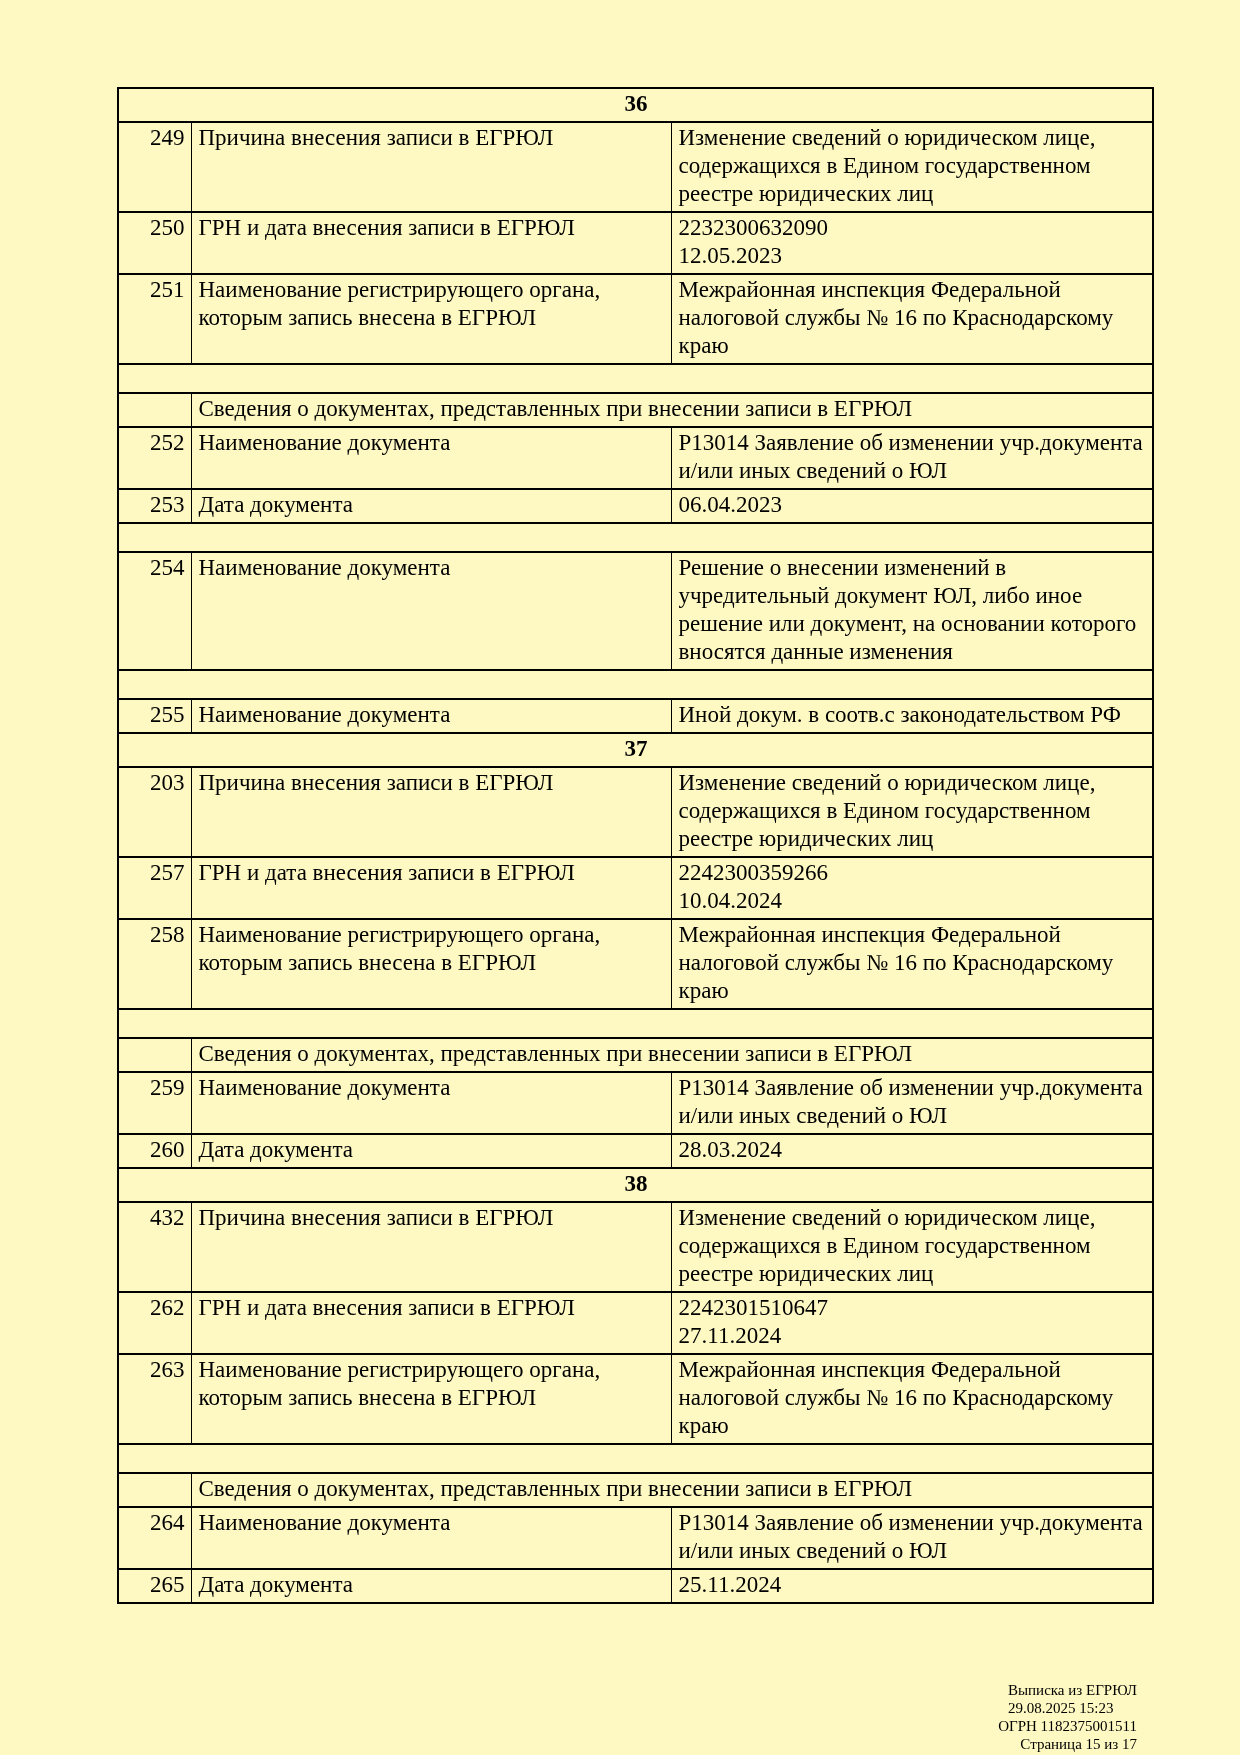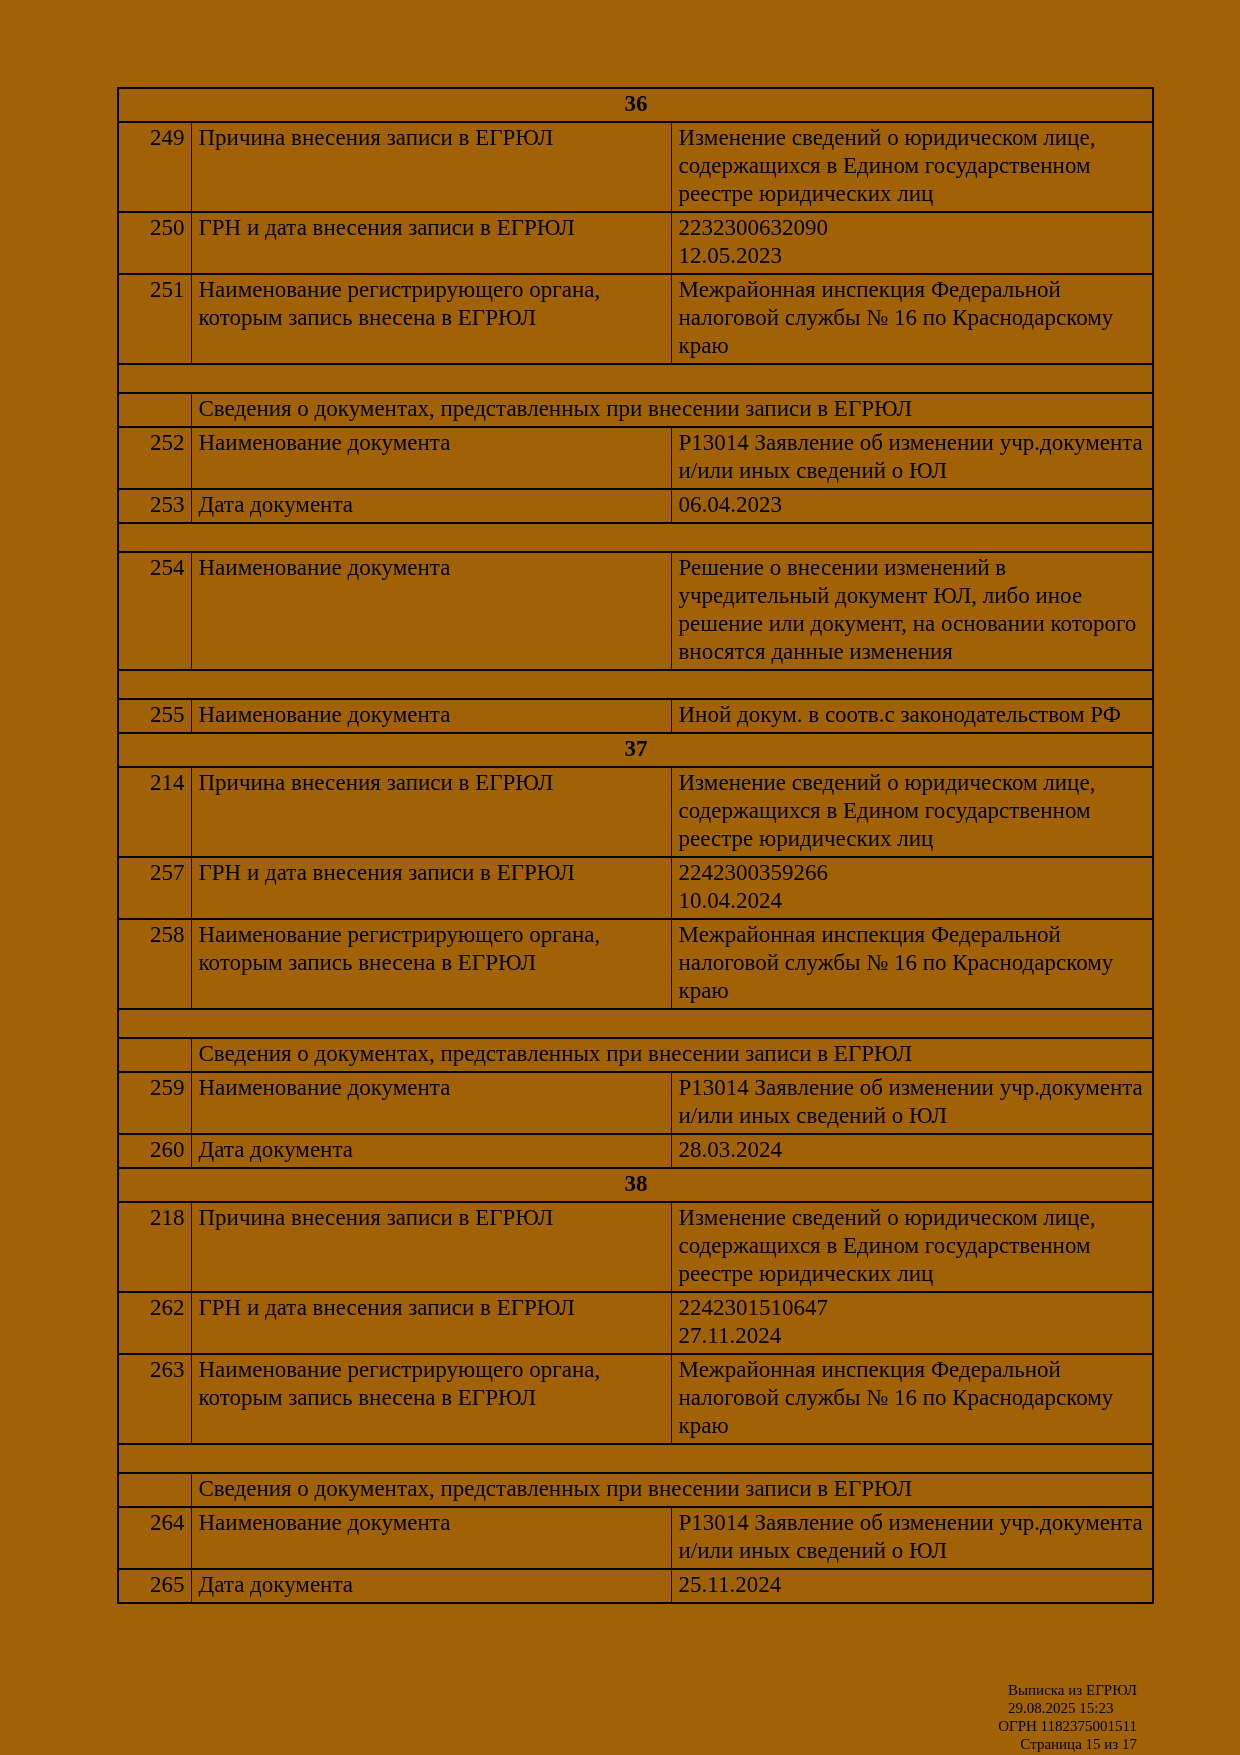--- a/index.html
+++ b/index.html
@@ -4,21 +4,21 @@
 <style>
   html, body {
     margin: 0;
     padding: 0;
     background: #ffffff;
   }
   .page {
     position: relative;
     width: 1240px;
     height: 1755px;
-    background: #a16207;
+    background: #fef9c3;
     font-family: "Liberation Serif", "DejaVu Serif", serif;
     color: #000000;
     overflow: hidden;
   }
   table.extract {
     position: absolute;
     left: 117px;
     top: 87px;
     width: 1035px;
     border-collapse: collapse;
@@ -131,21 +131,21 @@
         </tr>
         <tr>
           <td class="num">255</td>
           <td class="name">Наименование документа</td>
           <td class="value">Иной докум. в соотв.с законодательством РФ</td>
         </tr>
         <tr>
           <td class="section" colspan="3">37</td>
         </tr>
         <tr>
-          <td class="num">214</td>
+          <td class="num">203</td>
           <td class="name">Причина внесения записи в ЕГРЮЛ</td>
           <td class="value">Изменение сведений о юридическом лице, содержащихся в Едином государственном реестре юридических лиц</td>
         </tr>
         <tr>
           <td class="num">257</td>
           <td class="name">ГРН и дата внесения записи в ЕГРЮЛ</td>
           <td class="value">2242300359266
 10.04.2024</td>
         </tr>
         <tr>
@@ -167,21 +167,21 @@
         </tr>
         <tr>
           <td class="num">260</td>
           <td class="name">Дата документа</td>
           <td class="value">28.03.2024</td>
         </tr>
         <tr>
           <td class="section" colspan="3">38</td>
         </tr>
         <tr>
-          <td class="num">218</td>
+          <td class="num">432</td>
           <td class="name">Причина внесения записи в ЕГРЮЛ</td>
           <td class="value">Изменение сведений о юридическом лице, содержащихся в Едином государственном реестре юридических лиц</td>
         </tr>
         <tr>
           <td class="num">262</td>
           <td class="name">ГРН и дата внесения записи в ЕГРЮЛ</td>
           <td class="value">2242301510647
 27.11.2024</td>
         </tr>
         <tr>

